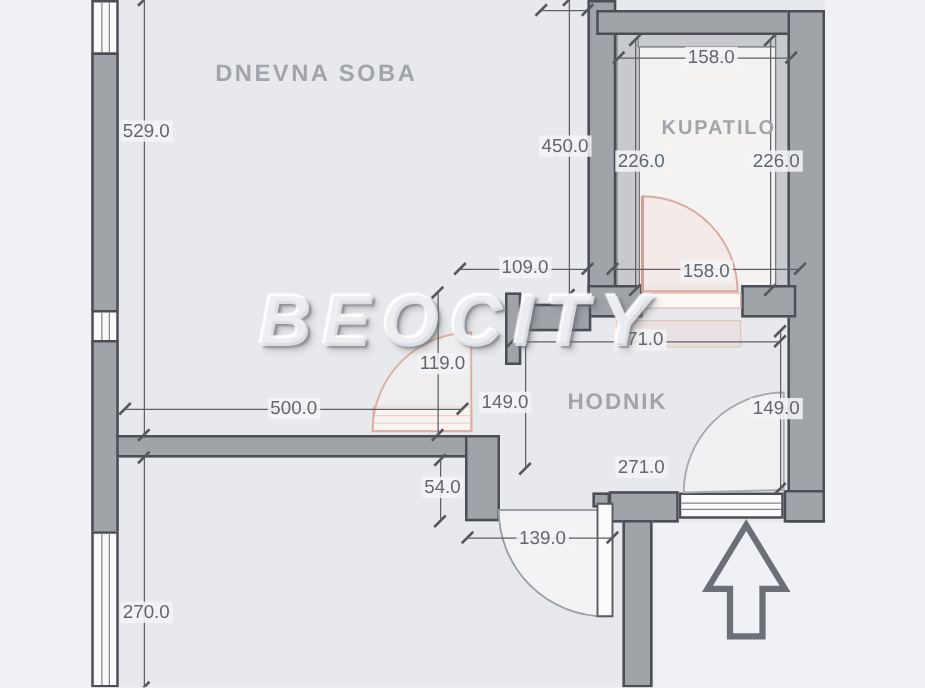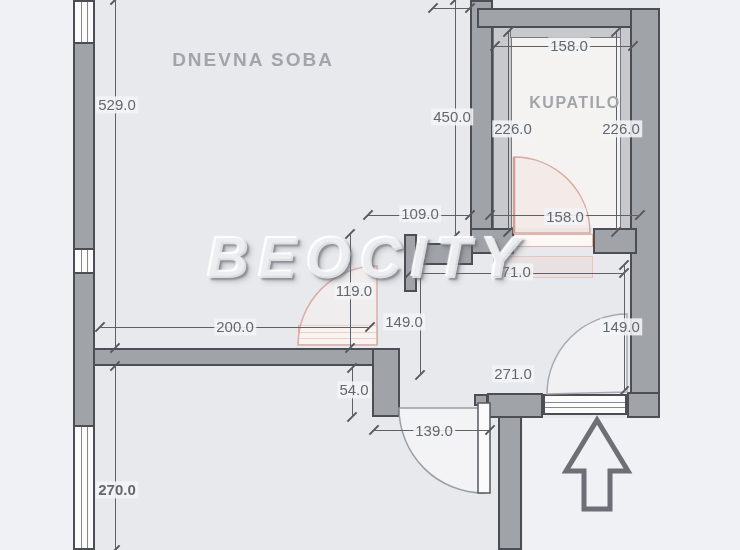--- a/index.html
+++ b/index.html
@@ -163,36 +163,37 @@
       <div class="tick" style="left: 352px; top: 368px;"></div>
       <div class="tick" style="left: 352px; top: 417px;"></div>
       <div class="dl v" style="left: 352px; top: 368px; width: 1px; height: 49px;"></div>
       <div class="tick" style="left: 374px; top: 430px;"></div>
       <div class="tick" style="left: 490px; top: 430px;"></div>
       <div class="dl h" style="left: 374px; top: 430px; width: 116px; height: 1px;"></div>
       <div class="tick" style="left: 433px; top: 8px;"></div>
       <div class="tick" style="left: 470px; top: 8px;"></div>
       <div class="dl h" style="left: 433px; top: 8px; width: 37px; height: 1px;"></div>
       <div class="dlab" style="left: 117px; top: 105px;">529.0</div>
-      <div class="dlab" style="left: 117px; top: 490px; font-weight: bold;">270.0</div>
+      <div class="dlab" style="left: 117px; top: 490px;">270.0</div>
       <div class="dlab" style="left: 452px; top: 117px;">450.0</div>
       <div class="dlab" style="left: 513px; top: 129px;">226.0</div>
       <div class="dlab" style="left: 621px; top: 129px;">226.0</div>
       <div class="dlab" style="left: 569px; top: 46px;">158.0</div>
       <div class="dlab" style="left: 565px; top: 217px;">158.0</div>
       <div class="dlab" style="left: 420px; top: 214px;">109.0</div>
       <div class="dlab" style="left: 512px; top: 272px;">271.0</div>
       <div class="dlab" style="left: 354px; top: 291px;">119.0</div>
       <div class="dlab" style="left: 404px; top: 322px;">149.0</div>
       <div class="dlab" style="left: 621px; top: 327px;">149.0</div>
-      <div class="dlab" style="left: 235px; top: 327px;">200.0</div>
+      <div class="dlab" style="left: 235px; top: 327px;">500.0</div>
       <div class="dlab" style="left: 354px; top: 390px;">54.0</div>
       <div class="dlab" style="left: 513px; top: 374px;">271.0</div>
       <div class="dlab" style="left: 434px; top: 431px;">139.0</div>
     </div>
   <div id="labels">
       <div class="rlab r-kupatilo" style="left: 575px; top: 103px;">KUPATILO</div>
       <div class="rlab r-dnevna-soba" style="left: 253px; top: 60px;">DNEVNA SOBA</div>
+      <div class="rlab r-hodnik" style="left: 494px; top: 322px;">HODNIK</div>
     </div>
   <div id="watermark">
     <div class="wm-brand">BEOCITY</div>
   </div>
 </div>
 
 </body></html>

